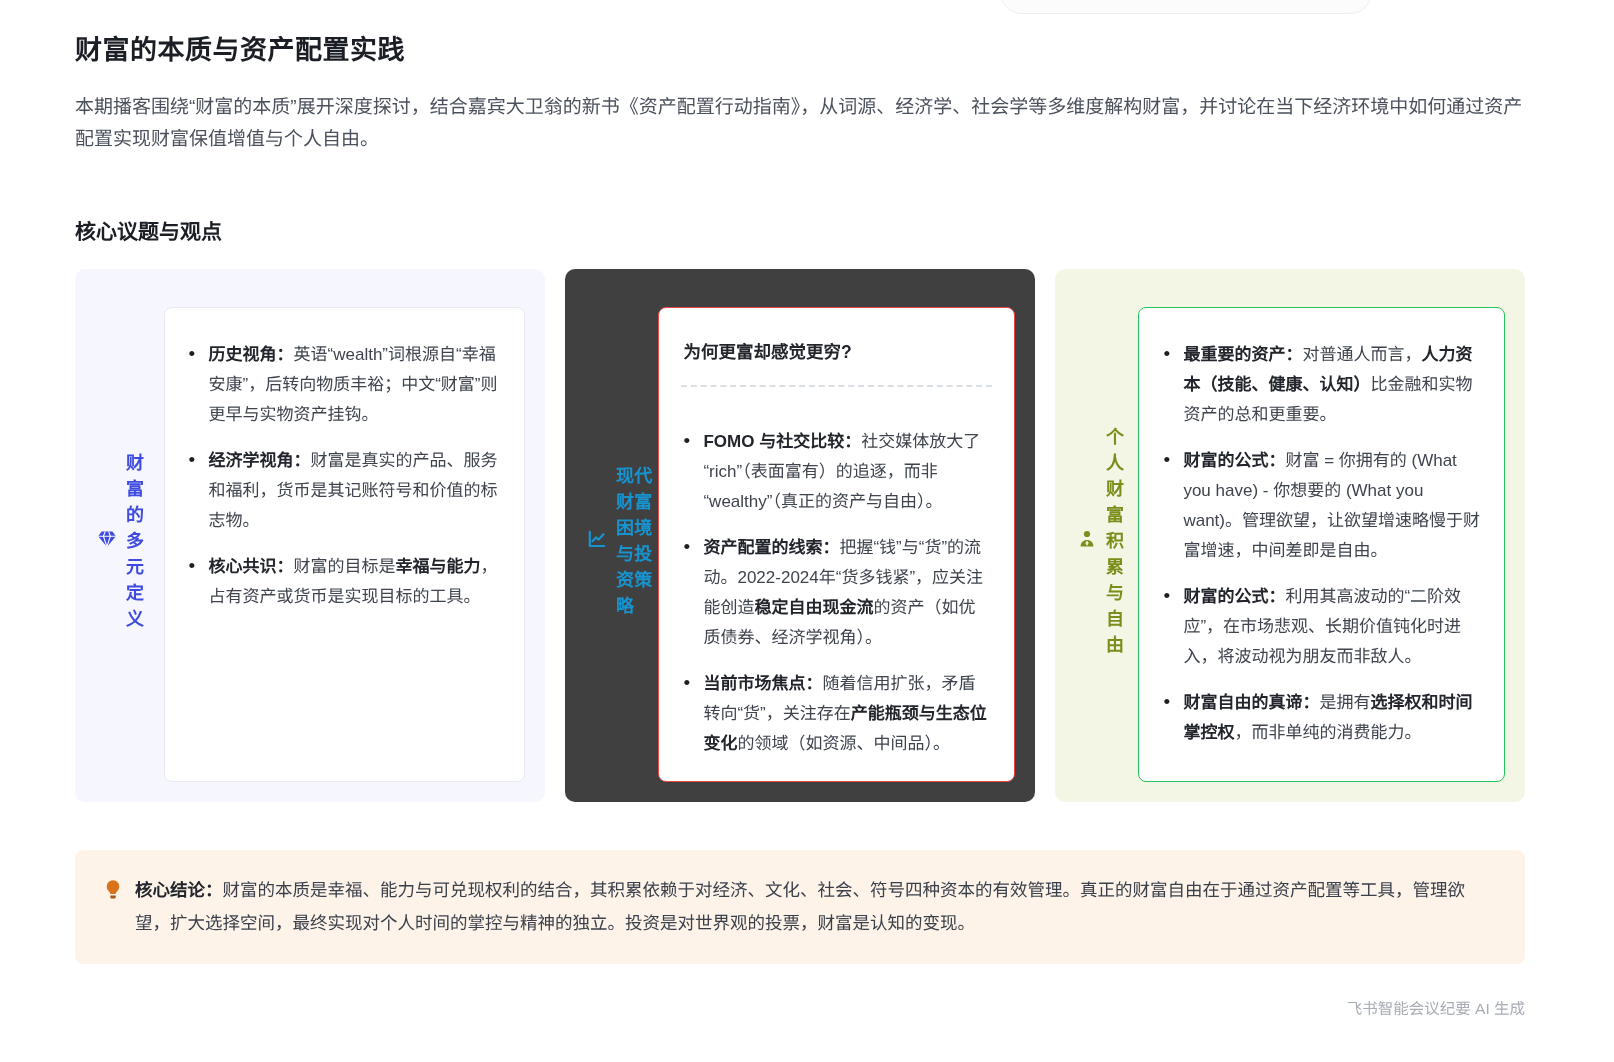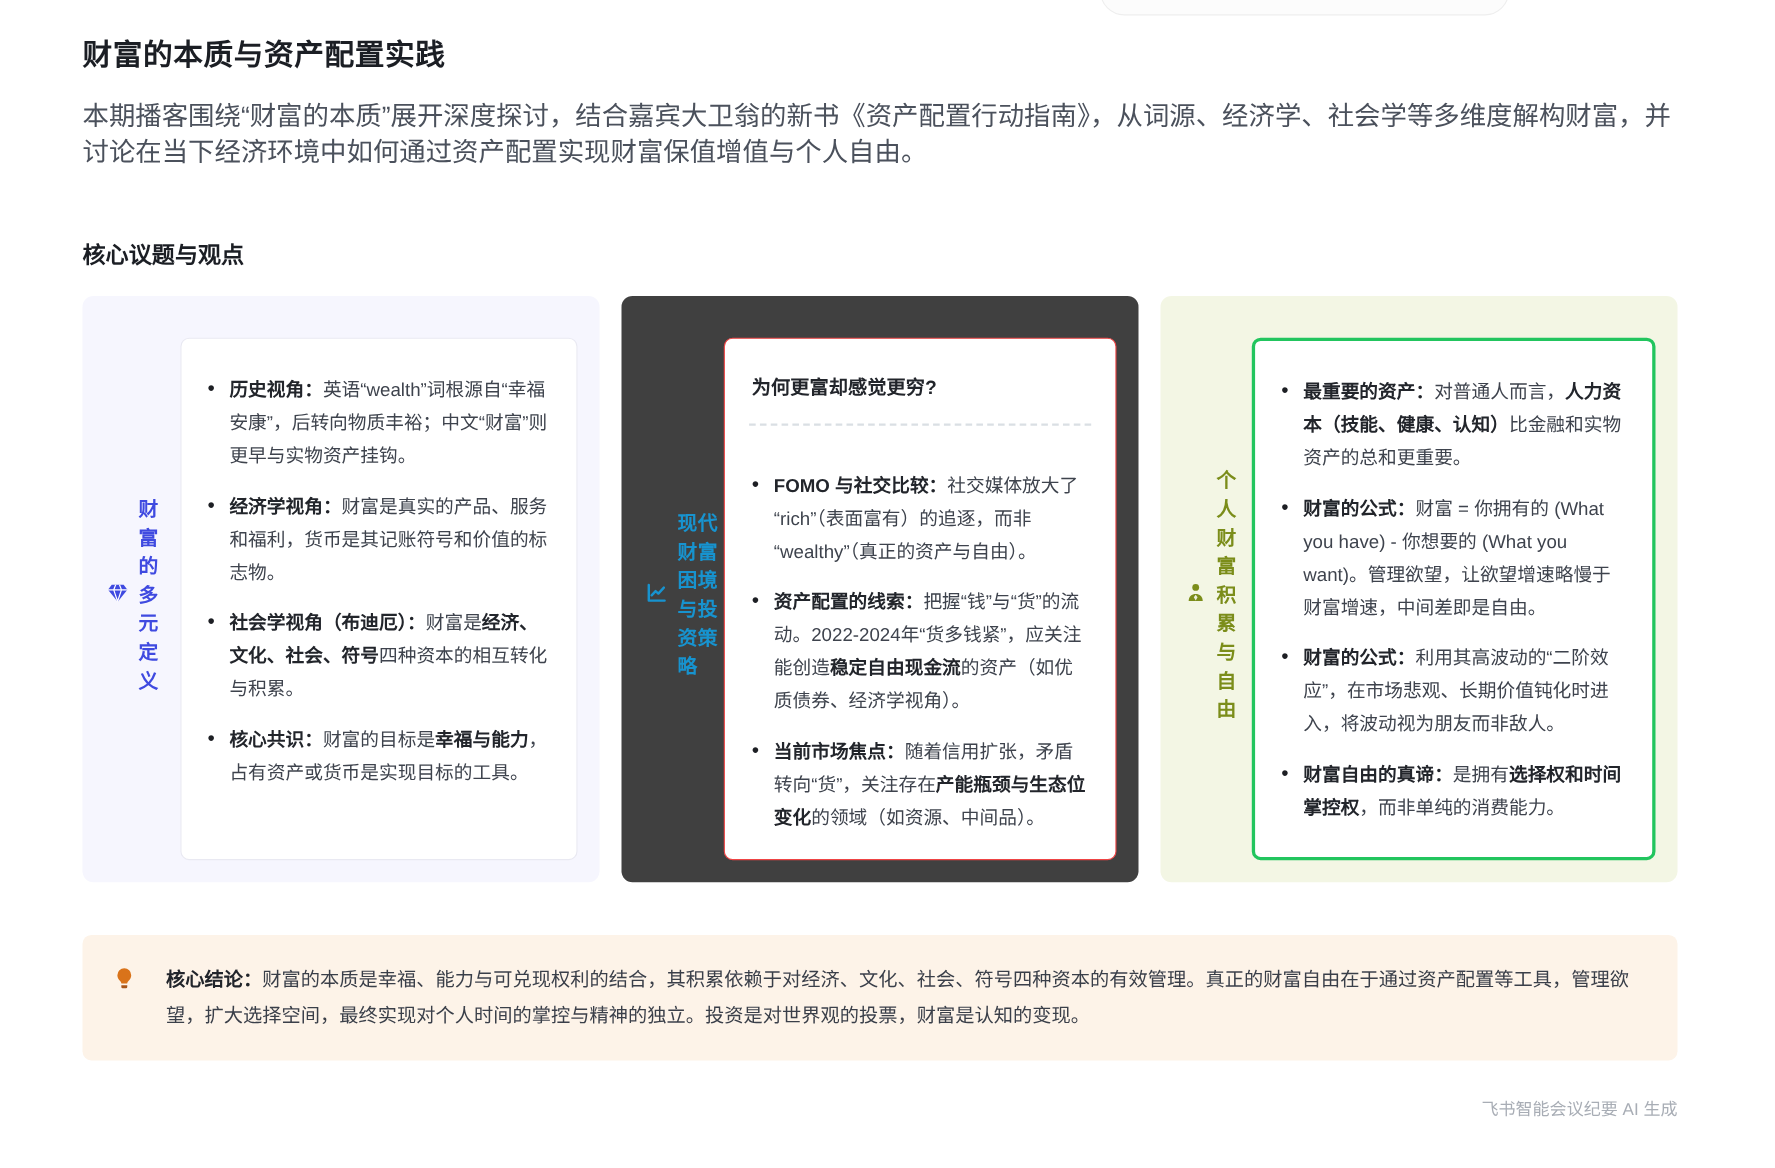--- a/index.html
+++ b/index.html
@@ -8,57 +8,57 @@
   .page { position:relative; width:1336px; height:1062px; }
 
   
   .float-edge { position:absolute; top:-30px; right:-36px; width:372px; height:44px;
                 background:#fcfcfc; border:1px solid #eeeeee; border-radius:22px; }
 
   .content { position:absolute; left:75px; top:28px; width:1450px; }
 
   .doc-title { font-size:27px; font-weight:700; color:#1b1e24; letter-spacing:.5px; }
 
-  .intro { margin-top:24px; font-size:24px; line-height:32px; color:#4b515c; }
+  .intro { margin-top:24px; font-size:19px; line-height:32px; color:#4b515c; }
 
   .section-heading { margin-top:60px; font-size:21px; font-weight:700; color:#1b1e24; }
 
   .cards { margin-top:24px; display:flex; gap:20px; align-items:stretch; }
   .card { flex:1 1 0; border-radius:10px; padding:20px; display:flex; flex-direction:row; }
   .card-1 { background:#f6f6fe; }
   .card-2 { background:#404040; }
   .card-3 { background:#f3f6e4; }
 
   .card-header { display:flex; align-items:center; gap:9px; padding:6px 2px 0 2px; }
   .card-header .hicon { width:20px; height:20px; flex:0 0 auto; display:block; }
   .card-title { font-size:18px; font-weight:700; letter-spacing:.3px; }
   .card-1 .card-title, .card-1 .hicon { color:#3f4ae0; }
   .card-2 .card-title, .card-2 .hicon { color:#1793cf; }
   .card-3 .card-title, .card-3 .hicon { color:#7b8d1a; }
 
   .card-body { margin-top:18px; background:#ffffff; border-radius:8px; flex:1 1 auto;
                padding:26px 22px 22px 22px; }
   .card-1 .card-body { border:1px solid #e9e9f2; }
   .card-2 .card-body { border:1px solid #ef4444; }
-  .card-3 .card-body { border:3px solid #22c55e; }
+  .card-3 .card-body { border:1px solid #22c55e; }
 
   .q-heading { font-size:17.5px; font-weight:700; color:#22252b; margin:4px 0 2px 2px; }
   .dashed-divider { border:none; border-top:2px dashed #dadfe4; margin:22px 0 6px 0; }
 
   ul.bullets { list-style:none; }
   ul.bullets li { position:relative; padding-left:22px; font-size:17px; line-height:30px;
                   color:#3e434d; margin-top:16px; }
   ul.bullets li:first-child { margin-top:6px; }
   .card-2 ul.bullets li:first-child { margin-top:40px; }
   ul.bullets li::before { content:"•"; position:absolute; left:2px; top:-1px;
                           color:#1d1f24; font-size:19px; }
   .b { font-weight:700; color:#22252b; }
 
   .conclusion { margin-top:48px; background:#fdf3e8; border-radius:8px;
-                padding:24px 28px; display:flex; gap:26px; }
+                padding:24px 28px; display:flex; gap:10px; }
   .bulb-wrap { flex:0 0 auto; width:22px; padding-top:5px; }
   .bulb-wrap svg { display:block; color:#d9731a; }
   .conclusion-text { font-size:17.5px; line-height:33px; color:#3a3f49; }
 
   .footer { margin-top:32px; text-align:right; font-size:15.5px; color:#a8adb5; }
 </style>
 </head>
 <body>
 
 <div class="page">
@@ -80,21 +80,20 @@
           <svg class="hicon" viewBox="0 0 20 20" fill="none">
             <path d="M4.6 2.6h10.8l3.4 4.6L10 18 1.2 7.2z" fill="currentColor"></path>
             <path d="M1.2 7.2h17.6M10 18 6.4 7.2 8.2 2.6m1.6 15.4 3.6-10.8-1.8-4.6" stroke="#ffffff" stroke-width="1.1" stroke-linejoin="round"></path>
           </svg>
           <span class="card-title">财富的多元定义</span>
         </div>
         <div class="card-body">
           <ul class="bullets">
             <li><span class="b">历史视角：</span><span>英语“wealth”词根源自“幸福安康”，后转向物质丰裕；中文“财富”则更早与实物资产挂钩。</span></li>
             <li><span class="b">经济学视角：</span><span>财富是真实的产品、服务和福利，货币是其记账符号和价值的标志物。</span></li>
-            <li><span class="b">社会学视角（布迪厄）：</span><span>财富是</span><span class="b">经济、文化、社会、符号</span><span>四种资本的相互转化与积累。</span></li>
             <li><span class="b">核心共识：</span><span>财富的目标是</span><span class="b">幸福与能力</span><span>，占有资产或货币是实现目标的工具。</span></li>
           </ul>
         </div>
       </section>
 
       <section class="card card-2">
         <div class="card-header">
           <svg class="hicon" viewBox="0 0 20 20" fill="none">
             <path d="M2.8 2.8V17h14.4" stroke="currentColor" stroke-width="2.2" stroke-linecap="round" stroke-linejoin="round"></path>
             <path d="M5.4 12.2 9 8.4l2.5 2.2 5-5.4" stroke="currentColor" stroke-width="2.2" stroke-linecap="round" stroke-linejoin="round"></path>

